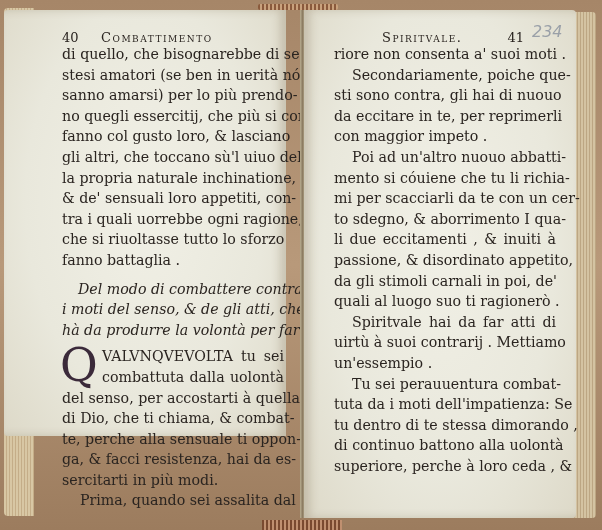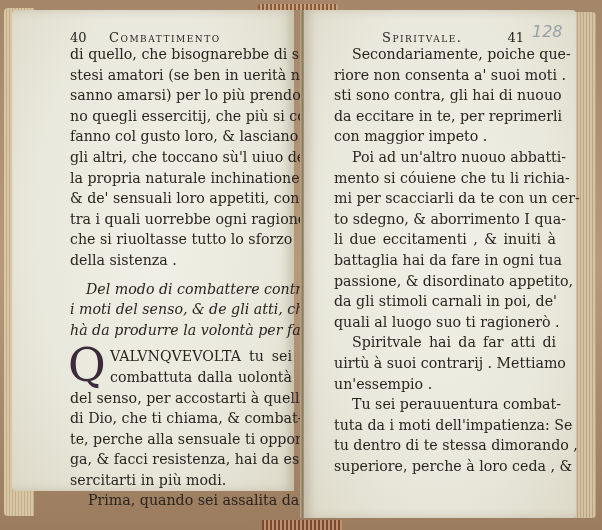--- a/index.html
+++ b/index.html
@@ -30,21 +30,21 @@
   .page-edges-right {
     position:absolute; left:566px; top:12px; width:30px; height:506px;
     background: repeating-linear-gradient(90deg,#d4c3a2 0 2px,#bca683 2px 3px);
     border-radius:0 4px 4px 0;
   }
   .page {
     position:absolute; top:10px;
     background: radial-gradient(ellipse at 50% 45%, #f1f0e6 0%, #e9e8dc 60%, #ddd9c8 100%);
     color:#2a2420;
   }
-  .page.left { left:12px; width:282px; height:481px; border-radius:4px 0 0 4px; box-shadow: inset -6px 0 8px rgba(120,100,70,0.25); }
+  .page.left { left:4px; width:282px; height:426px; border-radius:4px 0 0 4px; box-shadow: inset -6px 0 8px rgba(120,100,70,0.25); }
   .page.right { left:304px; width:272px; height:508px; border-radius:0 4px 4px 0; box-shadow: inset 6px 0 8px rgba(120,100,70,0.25); }
   .gutter {
     position:absolute; left:300px; top:10px; width:5px; height:508px;
     background: linear-gradient(90deg,#b9ad90,#8c7c62,#b9ad90);
   }
   .running-head {
     position:absolute; top:20px; font-size:13px; letter-spacing:1.5px;
     font-variant: small-caps; white-space:nowrap;
   }
   .left .running-head { left:58px; }
@@ -91,21 +91,21 @@
       <span class="line justify">di quello, che bisognarebbe di se</span>
       <span class="line justify">stesi amatori (se ben in uerità nó</span>
       <span class="line justify">sanno amarsi) per lo più prendo-</span>
       <span class="line justify">no quegli essercitij, che più si con-</span>
       <span class="line justify">fanno col gusto loro, &amp; lasciano</span>
       <span class="line justify">gli altri, che toccano sù'l uiuo del-</span>
       <span class="line justify">la propria naturale inchinatione,</span>
       <span class="line justify">&amp; de' sensuali loro appetiti, con-</span>
       <span class="line justify">tra i quali uorrebbe ogni ragione,</span>
       <span class="line justify">che si riuoltasse tutto lo sforzo</span>
-      <span class="line">della sistenza .</span>
+      <span class="line">fanno battaglia .</span>
 
       <div class="heading">
         <span class="line justify first">Del modo di combattere contra</span>
         <span class="line justify">i moti del senso, &amp; de gli atti, che</span>
         <span class="line justify">hà da produrre la volontà per far</span>
       </div>
 
       <div class="dropcap-para">
         <span class="dropcap">Q</span>
         <span class="line justify dc-line smallcaps-first">VALVNQVEVOLTA tu sei</span>
@@ -122,43 +122,43 @@
   </div>
 
   <div class="gutter"></div>
 
   <div class="page right">
     <div class="running-head">
       <span>Spiritvale.</span>
       &nbsp;&nbsp;&nbsp;&nbsp;&nbsp;&nbsp;
       <span class="pageno">41</span>
     </div>
-    <span class="margin-note">128</span>
+    <span class="margin-note">234</span>
     <div class="text">
+      <span class="line">riore non consenta a' suoi moti .</span>
+
       <span class="line justify indent">Secondariamente, poiche que-</span>
-
-      <span class="line">riore non consenta a' suoi moti .</span>
       <span class="line justify">sti sono contra, gli hai di nuouo</span>
       <span class="line justify">da eccitare in te, per reprimerli</span>
       <span class="line">con maggior impeto .</span>
 
       <span class="line justify indent">Poi ad un'altro nuouo abbatti-</span>
       <span class="line justify">mento si cóuiene che tu li richia-</span>
       <span class="line justify">mi per scacciarli da te con un cer-</span>
       <span class="line justify">to sdegno, &amp; aborrimento I qua-</span>
       <span class="line justify">li due eccitamenti , &amp; inuiti à</span>
-      <span class="line justify">battaglia hai da fare in ogni tua</span>
       <span class="line justify">passione, &amp; disordinato appetito,</span>
       <span class="line justify">da gli stimoli carnali in poi, de'</span>
       <span class="line">quali al luogo suo ti ragionerò .</span>
 
       <span class="line justify indent">Spiritvale hai da far atti di</span>
       <span class="line justify">uirtù à suoi contrarij . Mettiamo</span>
       <span class="line">un'essempio .</span>
 
       <span class="line justify indent">Tu sei perauuentura combat-</span>
       <span class="line justify">tuta da i moti dell'impatienza: Se</span>
       <span class="line justify">tu dentro di te stessa dimorando ,</span>
+      <span class="line justify">di continuo battono alla uolontà</span>
       <span class="line justify">superiore, perche à loro ceda , &amp;</span>
 
     </div>
   </div>
 </div>
 
 </body></html>

